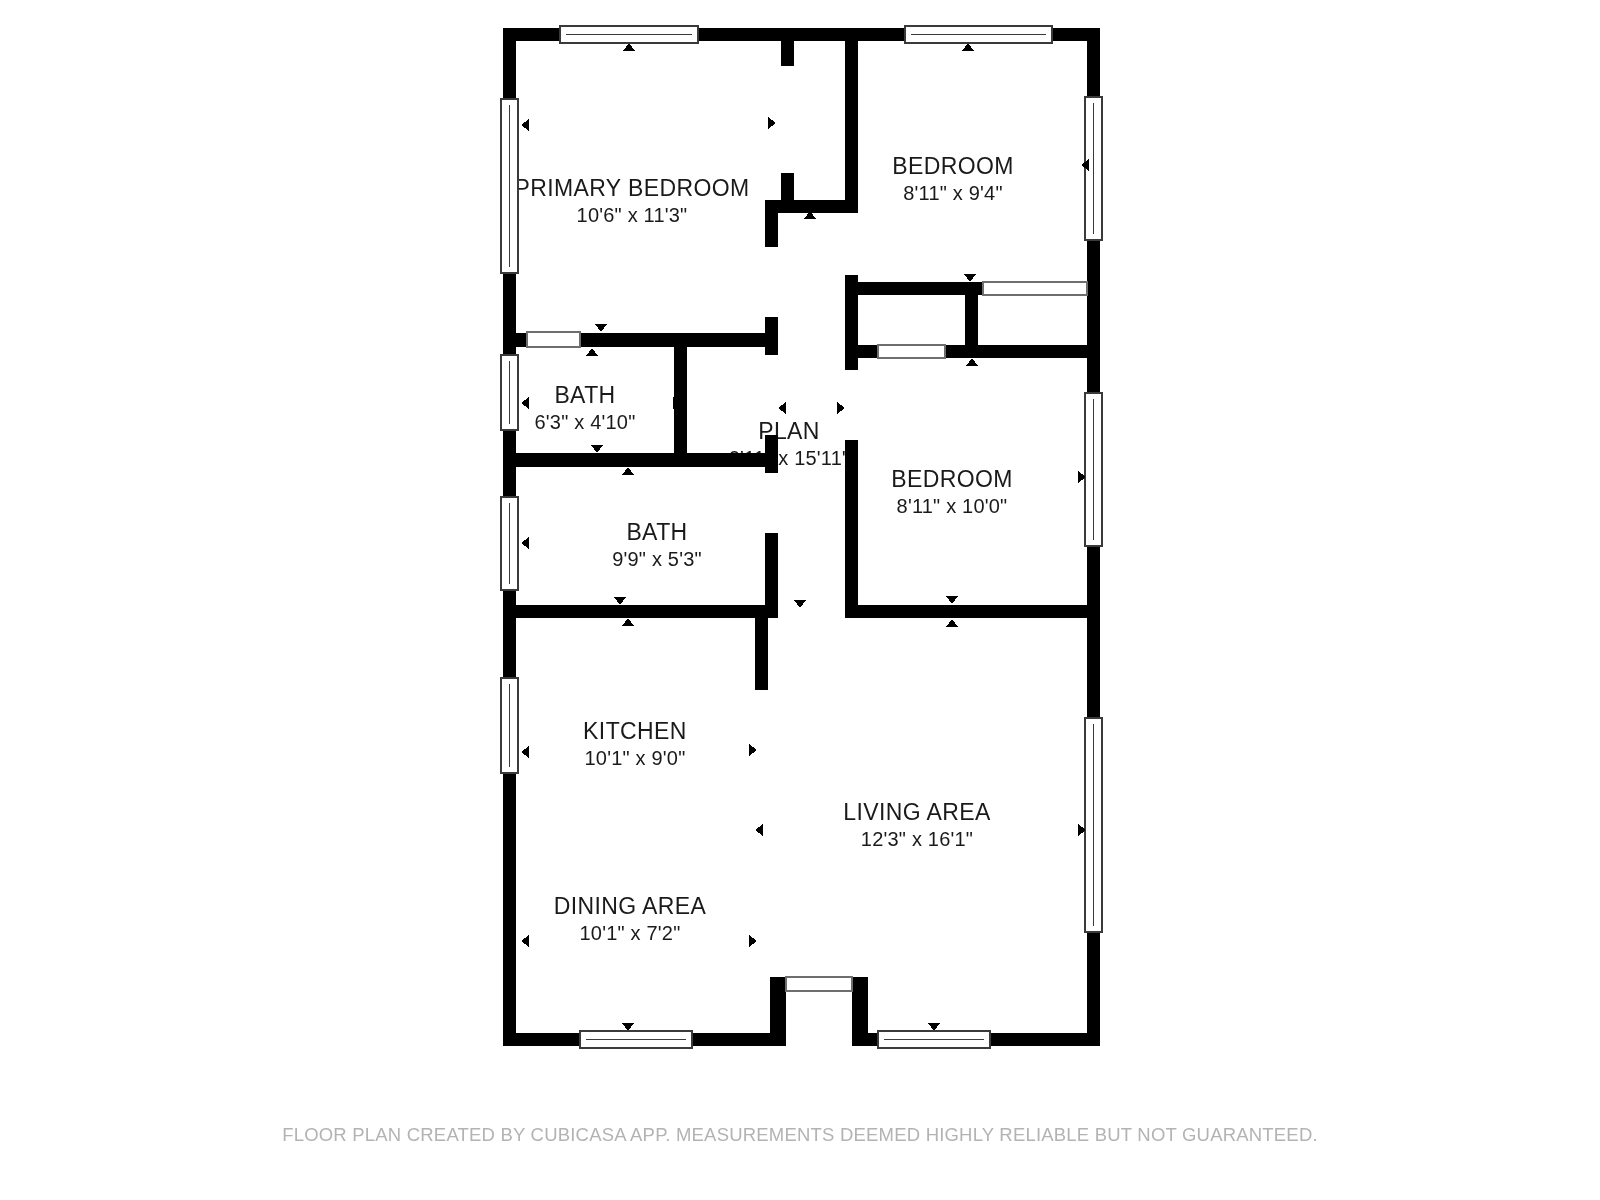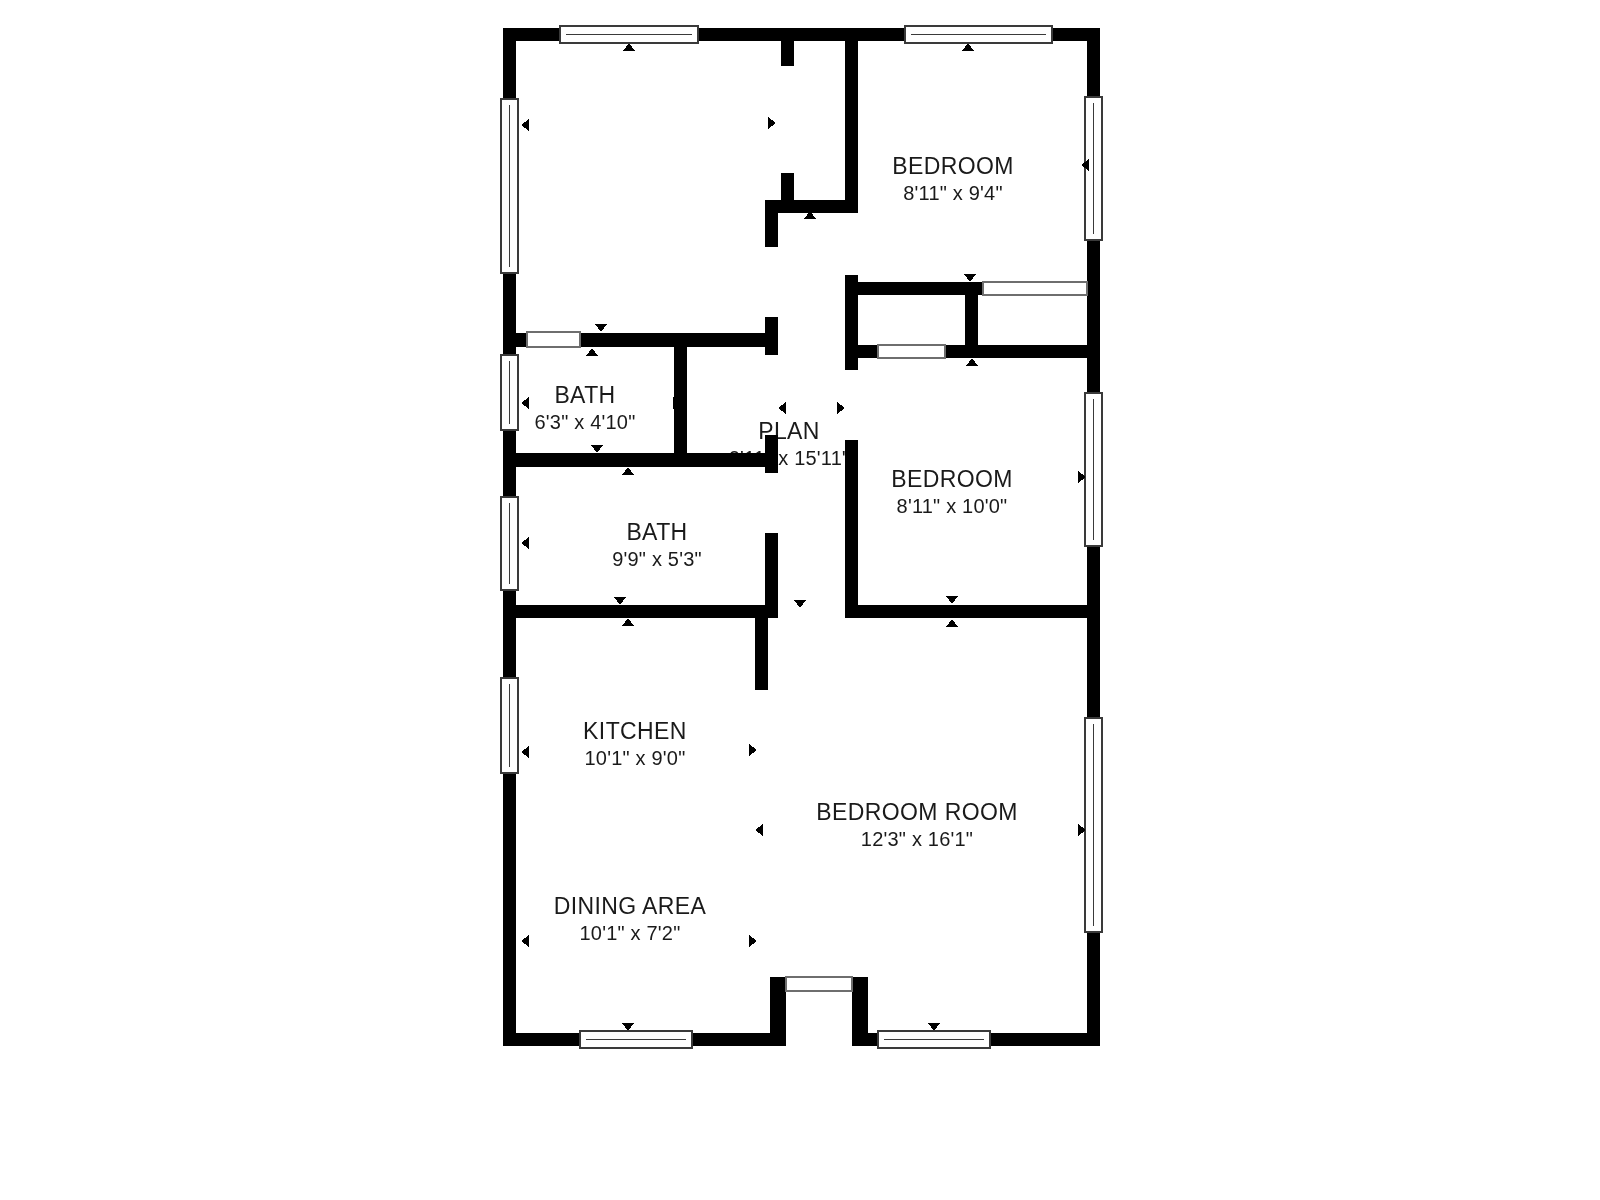--- a/index.html
+++ b/index.html
@@ -31,20 +31,24 @@
     letter-spacing: 0.2px;
     white-space: nowrap;
     z-index: 3;
   }
 </style>
 </head>
 <body>
 
 <div class="stage">
 
+  <div class="room-label" style="left:632px; top:176px;">
+    <div class="room-name">PRIMARY BEDROOM</div>
+    <div class="room-dims">10'6" x 11'3"</div>
+  </div>
   <div class="room-label" style="left:953px; top:154px;">
     <div class="room-name">BEDROOM</div>
     <div class="room-dims">8'11" x 9'4"</div>
   </div>
   <div class="room-label" style="left:585px; top:383px;">
     <div class="room-name">BATH</div>
     <div class="room-dims">6'3" x 4'10"</div>
   </div>
   <div class="room-label" style="left:789px; top:419px;">
     <div class="room-name">PLAN</div>
@@ -56,21 +60,21 @@
   </div>
   <div class="room-label" style="left:657px; top:520px;">
     <div class="room-name">BATH</div>
     <div class="room-dims">9'9" x 5'3"</div>
   </div>
   <div class="room-label" style="left:635px; top:719px;text-align:center;">
     <div class="room-name">KITCHEN</div>
     <div class="room-dims">10'1" x 9'0"</div>
   </div>
   <div class="room-label" style="left:917px; top:800px;">
-    <div class="room-name">BEDROOM ROOM</div>
+    <div class="room-name">LIVING AREA</div>
     <div class="room-dims">12'3" x 16'1"</div>
   </div>
   <div class="room-label" style="left:630px; top:877px;margin-top:17px;">
     <div class="room-name">DINING AREA</div>
     <div class="room-dims">10'1" x 7'2"</div>
   </div>
 
   <svg class="plan-svg" width="1600" height="1200" viewBox="0 0 1600 1200" shape-rendering="crispEdges">
 
     <g fill="#000000">
@@ -201,13 +205,14 @@
       <polygon points="768,117 768,129 776,123"></polygon>
       <polygon points="837,402 837,414 845,408"></polygon>
       <polygon points="673,397 673,409 681,403"></polygon>
       <polygon points="1078,471 1078,483 1086,477"></polygon>
       <polygon points="749,744 749,756 757,750"></polygon>
       <polygon points="1078,824 1078,836 1086,830"></polygon>
       <polygon points="749,935 749,947 757,941"></polygon>
     </g>
   </svg>
 
+  <div class="footer-note">FLOOR PLAN CREATED BY CUBICASA APP. MEASUREMENTS DEEMED HIGHLY RELIABLE BUT NOT GUARANTEED.</div>
 </div>
 
 </body></html>

